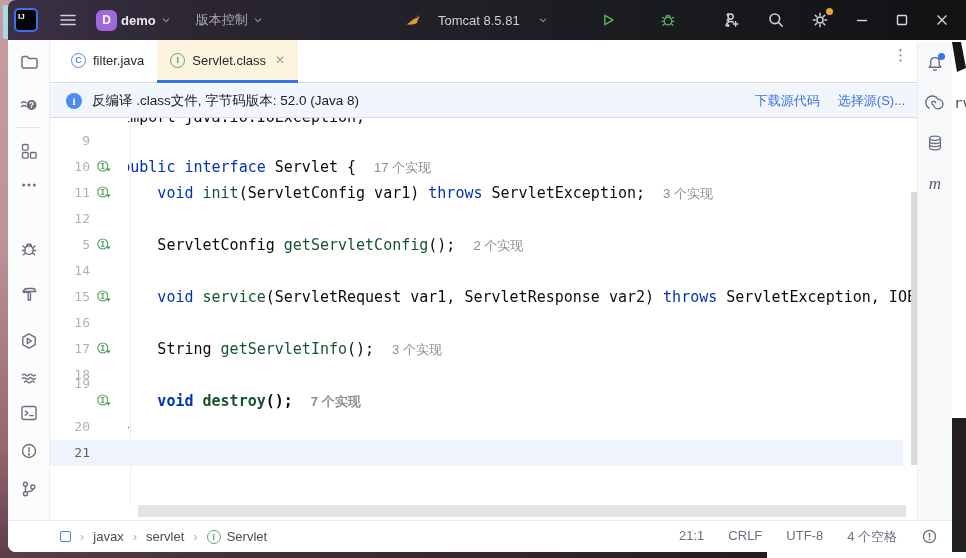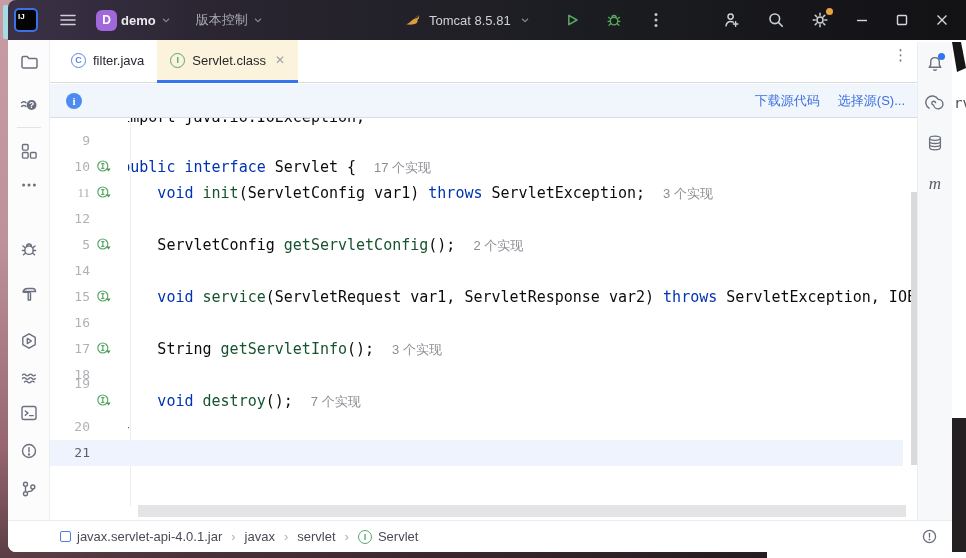--- a/index.html
+++ b/index.html
@@ -14,21 +14,21 @@
     background:linear-gradient(90deg,#3B3147 0%,#2A2531 22%,#1D1E23 55%,#121215 100%);
     border-top-left-radius:8px; display:flex; align-items:center; color:#DFE1E5; font-size:13px; }
   .tb-left { display:flex; align-items:center; position:absolute; left:6px; top:0; height:40px; }
   .ide-logo { width:24px; height:24px; background:#050505; border:2px solid #3B71E8; border-radius:5px;
     color:#fff; font-size:8px; font-weight:bold; display:flex; align-items:flex-start; justify-content:flex-start; padding:2px; }
   .tb-btn { display:flex; align-items:center; gap:4px; cursor:default; }
   .avatar { width:21px; height:21px; border-radius:6px; background:#A168DB; color:#fff; font-weight:bold;
     font-size:12px; display:flex; align-items:center; justify-content:center; }
   .proj-name { font-weight:bold; color:#E8EAEE; }
   .vcs-name { color:#A8ABB3;text-align:center; }
-  .tb-run { position:absolute; left:396px; top:0; height:40px; display:flex; align-items:center; gap:8px; }
+  .tb-run { position:absolute; left:396px; top:0; height:40px; display:flex; align-items:center; gap:17px; }
   .run-label { color:#CFD1D6; }
   .tb-right { position:absolute; right:16px; top:0; height:40px; display:flex; align-items:center; gap:24px; }
   .gear-wrap { position:relative; }
   .gear-dot { position:absolute; right:-3px; top:-2px; width:7px; height:7px; border-radius:50%; background:#E8A33D; }
 
   
   .window-body { position:absolute; left:8px; top:40px; width:944px; height:512px; background:#fff;
     border-bottom-left-radius:8px; overflow:hidden; }
 
   
@@ -315,20 +315,21 @@
             <span class="file-icon interface">I</span>
             <span>Servlet.class</span>
             <span class="tab-close">✕</span>
           </div>
         </div>
       <div class="tabrow-kebab">⋮</div>
     </div>
 
     <div class="banner">
       <span class="info-ico">i</span>
+      <span>反编译 .class文件, 字节码版本: 52.0 (Java 8)</span>
       <span class="banner-actions">
           <a href="#">下载源代码</a>
           <a href="#">选择源(S)...</a>
         </span>
     </div>
 
     <div class="editor">
       <div class="gutter-sep"></div>
       <div id="code-rows">
           <div class="crow" style="top: -14px;"><span class="shift"><span class="pl">import java.io.IOException;</span></span></div>
@@ -336,21 +337,21 @@
           <div class="crow" style="top: 10px;"><span class="shift"></span></div>
           <div class="ln" style="top: 36px;">10</div>
           <div class="gut" style="top: 36px;">
             <svg width="16" height="16" viewBox="0 0 16 16">
               <circle cx="6.8" cy="7" r="5" fill="none" stroke="#59A869" stroke-width="1.2"></circle>
               <path d="M5.2 4.7h3.2M5.2 9.3h3.2M6.8 4.7v4.6" stroke="#59A869" stroke-width="1.2"></path>
               <path d="M10.4 9.4h4.2l-2.1 3z" fill="#45934F"></path>
             </svg>
           </div>
           <div class="crow" style="top: 36px;"><span class="shift"><span class="kw">public</span><span class="pl"> </span><span class="kw">interface</span><span class="pl"> Servlet {</span></span><span class="hint">17 个实现</span></div>
-          <div class="ln" style="top: 62px; font-family: Liberation Serif, serif;">11</div>
+          <div class="ln" style="top: 62px;">11</div>
           <div class="gut" style="top: 62px;">
             <svg width="16" height="16" viewBox="0 0 16 16">
               <circle cx="6.8" cy="7" r="5" fill="none" stroke="#59A869" stroke-width="1.2"></circle>
               <path d="M5.2 4.7h3.2M5.2 9.3h3.2M6.8 4.7v4.6" stroke="#59A869" stroke-width="1.2"></path>
               <path d="M10.4 9.4h4.2l-2.1 3z" fill="#45934F"></path>
             </svg>
           </div>
           <div class="crow" style="top: 62px;"><span class="shift"><span class="pl">    </span><span class="kw">void</span><span class="pl"> </span><span class="fn">init</span><span class="pl">(ServletConfig var1) </span><span class="kw">throws</span><span class="pl"> ServletException;</span></span><span class="hint">3 个实现</span></div>
           <div class="ln" style="top: 88px;">12</div>
           <div class="crow" style="top: 88px;"><span class="shift"></span></div>
@@ -388,52 +389,57 @@
           <div class="ln" style="top: 244px;">18</div>
           <div class="crow" style="top: 244px;"><span class="shift"></span></div>
           <div class="ln" style="top: 253px;">19</div>
           <div class="gut" style="top: 270px;">
             <svg width="16" height="16" viewBox="0 0 16 16">
               <circle cx="6.8" cy="7" r="5" fill="none" stroke="#59A869" stroke-width="1.2"></circle>
               <path d="M5.2 4.7h3.2M5.2 9.3h3.2M6.8 4.7v4.6" stroke="#59A869" stroke-width="1.2"></path>
               <path d="M10.4 9.4h4.2l-2.1 3z" fill="#45934F"></path>
             </svg>
           </div>
-          <div class="crow" style="top: 270px;"><span class="shift"><span class="pl">    </span><span class="kw">void</span><span class="pl"> </span><span class="fn">destroy</span><span class="pl">();</span></span><span class="hint">7 个实现</span></div>
+          <div class="crow" style="top: 270px; font-weight: bold;"><span class="shift"><span class="pl">    </span><span class="kw">void</span><span class="pl"> </span><span class="fn">destroy</span><span class="pl">();</span></span><span class="hint">7 个实现</span></div>
           <div class="ln" style="top: 296px;">20</div>
           <div class="crow" style="top: 296px;"><span class="shift"><span class="pl">}</span></span></div>
           <div class="cur-line-bg" style="top: 322px;"></div>
           <div class="ln cur" style="top: 322px; text-align: right;">21</div>
           <div class="crow" style="top: 322px;"><span class="shift"></span></div>
         </div>
       <div class="vscroll"></div>
       <div class="hscroll"></div>
     </div>
 
     <div class="statusbar">
       <div class="crumbs">
           <span class="crumb">
             <span class="jar-ico"></span>
-            <span>javax.servlet-api-4.0.1.jar</span>
           </span>
           <span class="crumb-sep">›</span>
           <span class="crumb">
             <span>javax</span>
           </span>
           <span class="crumb-sep">›</span>
           <span class="crumb">
             <span>servlet</span>
           </span>
           <span class="crumb-sep">›</span>
           <span class="crumb">
             <span class="int-ico">I</span>
             <span>Servlet</span>
           </span>
         </div>
       <div class="status-right">
+        <span id="status-items" style="display:flex;gap:24px">
+            <span>21:1</span>
+            <span>CRLF</span>
+            <span>UTF-8</span>
+            <span>4 个空格</span>
+          </span>
         <span>
           <svg width="17" height="17" viewBox="0 0 18 18" fill="none" stroke="#6C707E" stroke-width="1.4">
               <circle cx="9" cy="9" r="6.4"></circle>
               <path d="M9 5.6v4" stroke-linecap="round"></path>
               <circle cx="9" cy="12.2" r=".4" fill="#6C707E"></circle>
             </svg>
         </span>
       </div>
     </div>
   </div>

